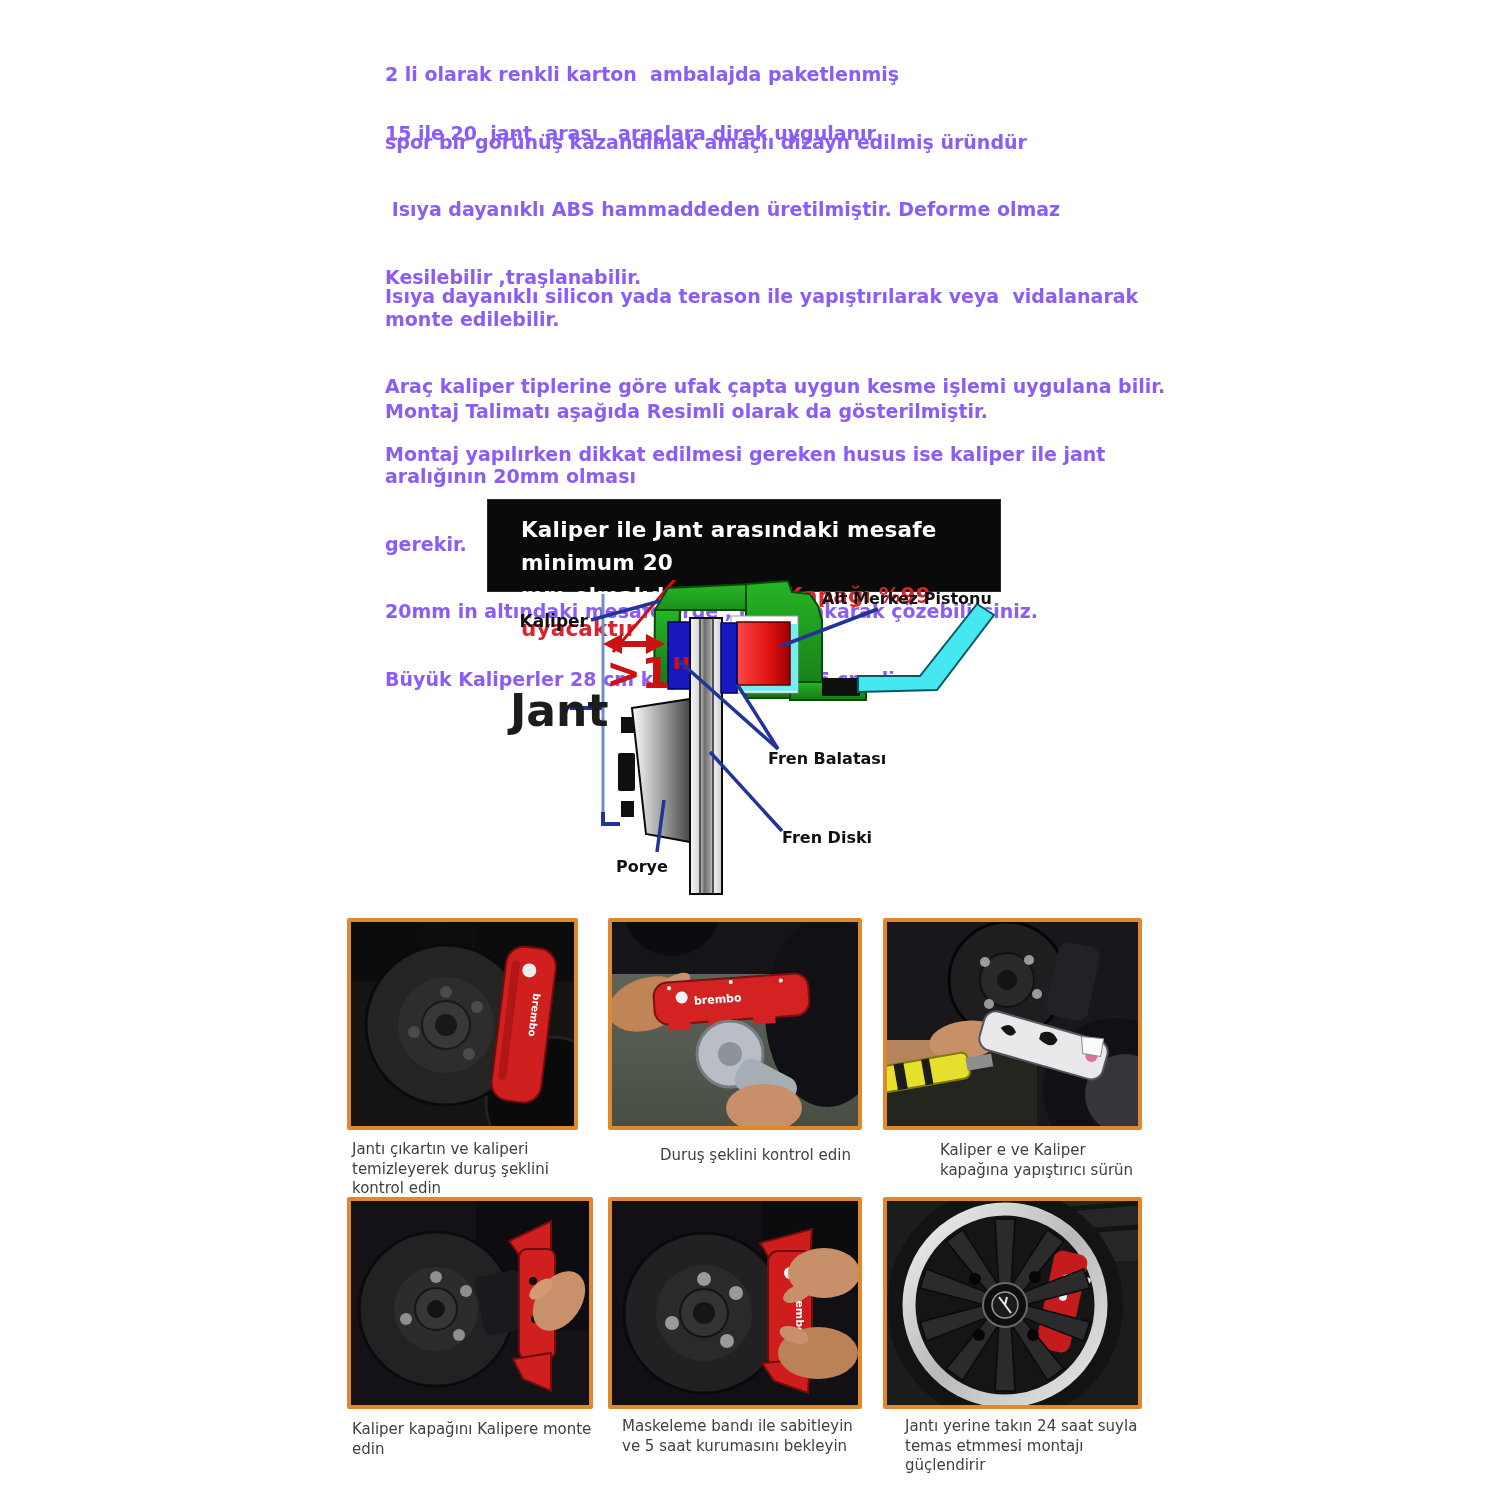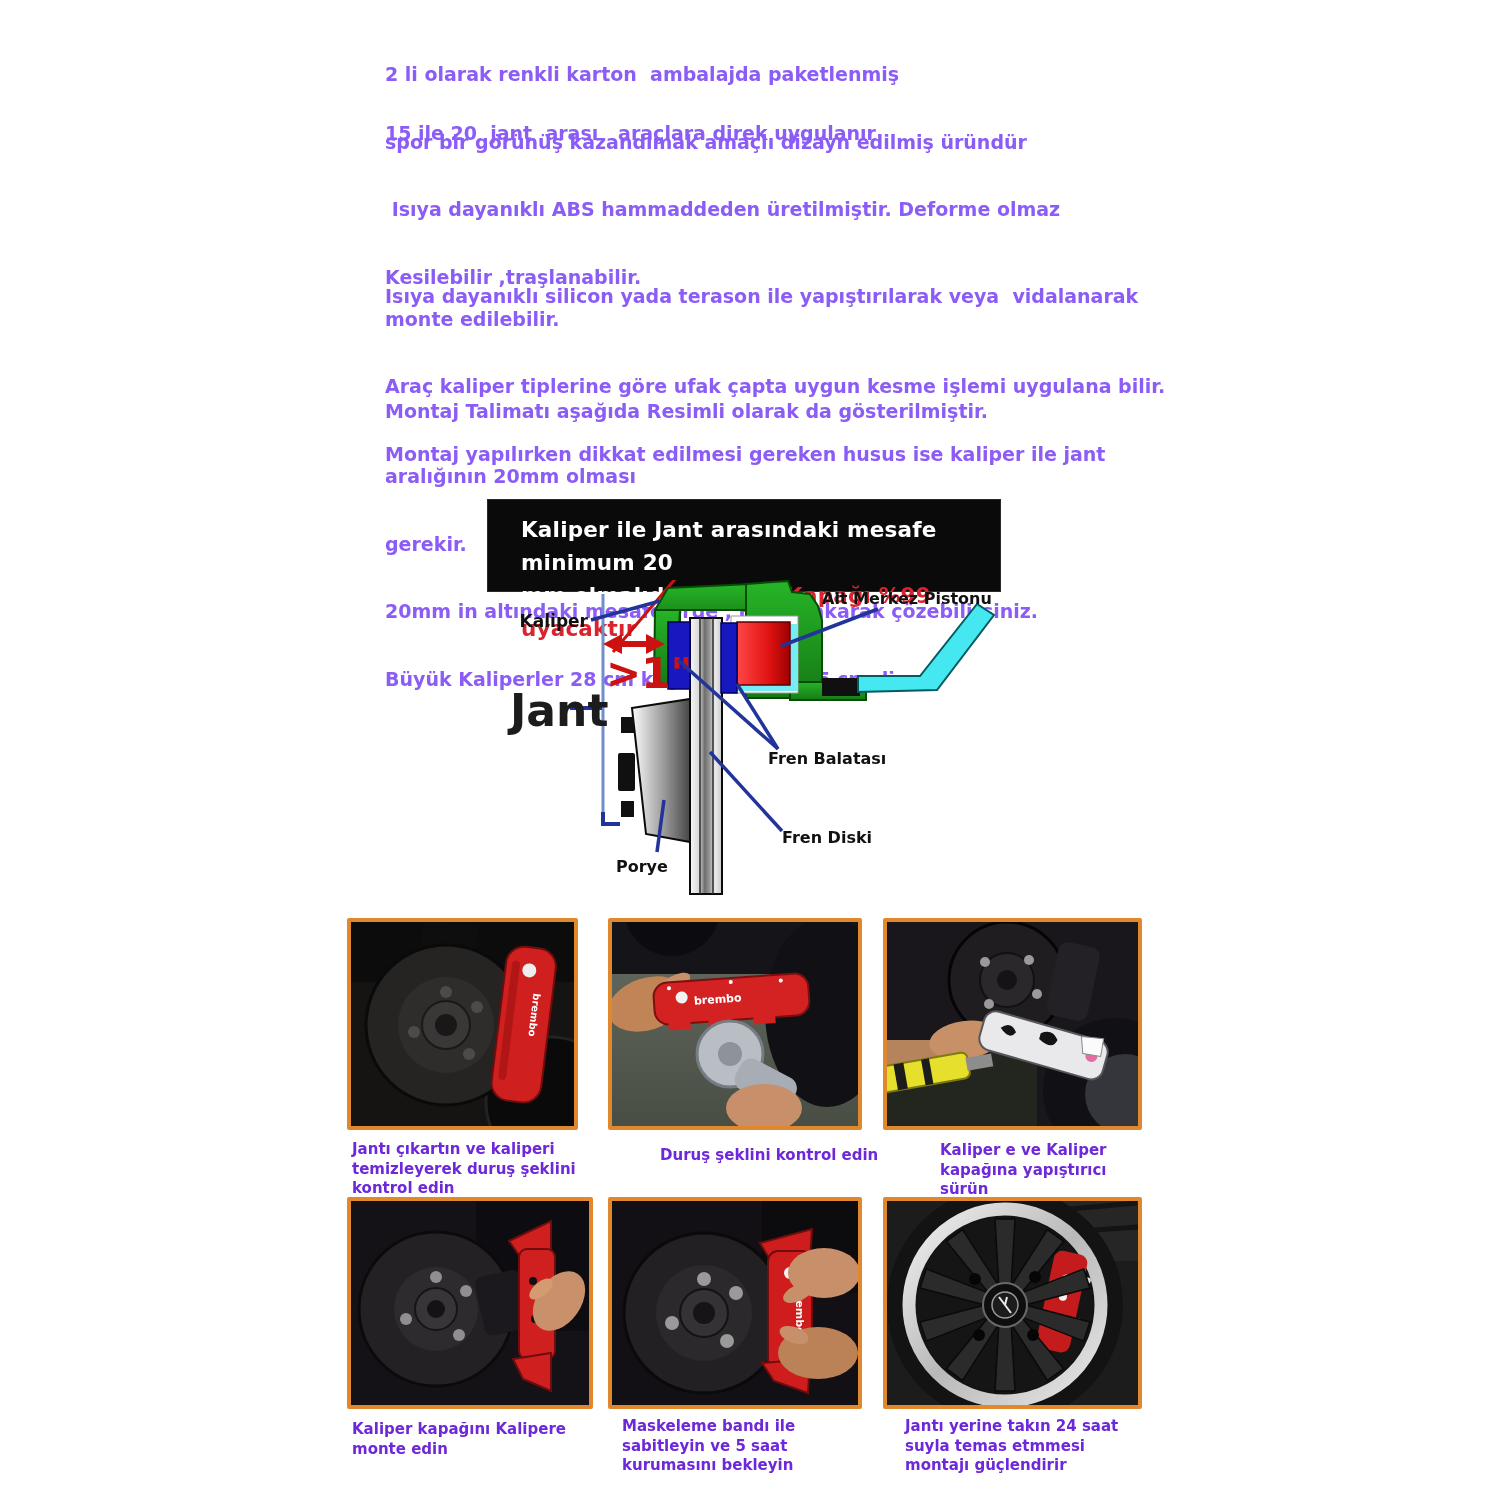--- a/index.html
+++ b/index.html
@@ -16,21 +16,21 @@
     border:1px solid #2a2a2a;
     margin-left:15px;
   }
   .banner .red{color:#d9232e}
   .diagram{position:absolute;left:450px;top:580px;width:560px;height:335px}
   .photo{
     position:absolute;box-sizing:border-box;border:4px solid #e0882e;border-radius:2px;
     background:#0d0d0d;overflow:hidden;
   }
   .photo svg{display:block;width:100%;height:100%}
-  .caption{position:absolute;font-weight:bold;font-size:15px;line-height:19.5px;color:#6d28d9}
+  .caption{position:absolute;font-weight:normal;font-size:15px;line-height:19.5px;color:#404040}
   svg text{font-family:"DejaVu Sans","Liberation Sans",sans-serif}
 </style>
 </head>
 <body>
 
 <div class="tb" style="left:385px;top:18px;width:800px">
   <div>2 li olarak renkli karton  ambalajda paketlenmiş</div>
   <div>spor bir görünüş kazandımak amaçlı dizayn edilmiş üründür</div>
   <div> Isıya dayanıklı ABS hammaddeden üretilmiştir. Deforme olmaz</div>
   <div>Kesilebilir ,traşlanabilir.</div>

